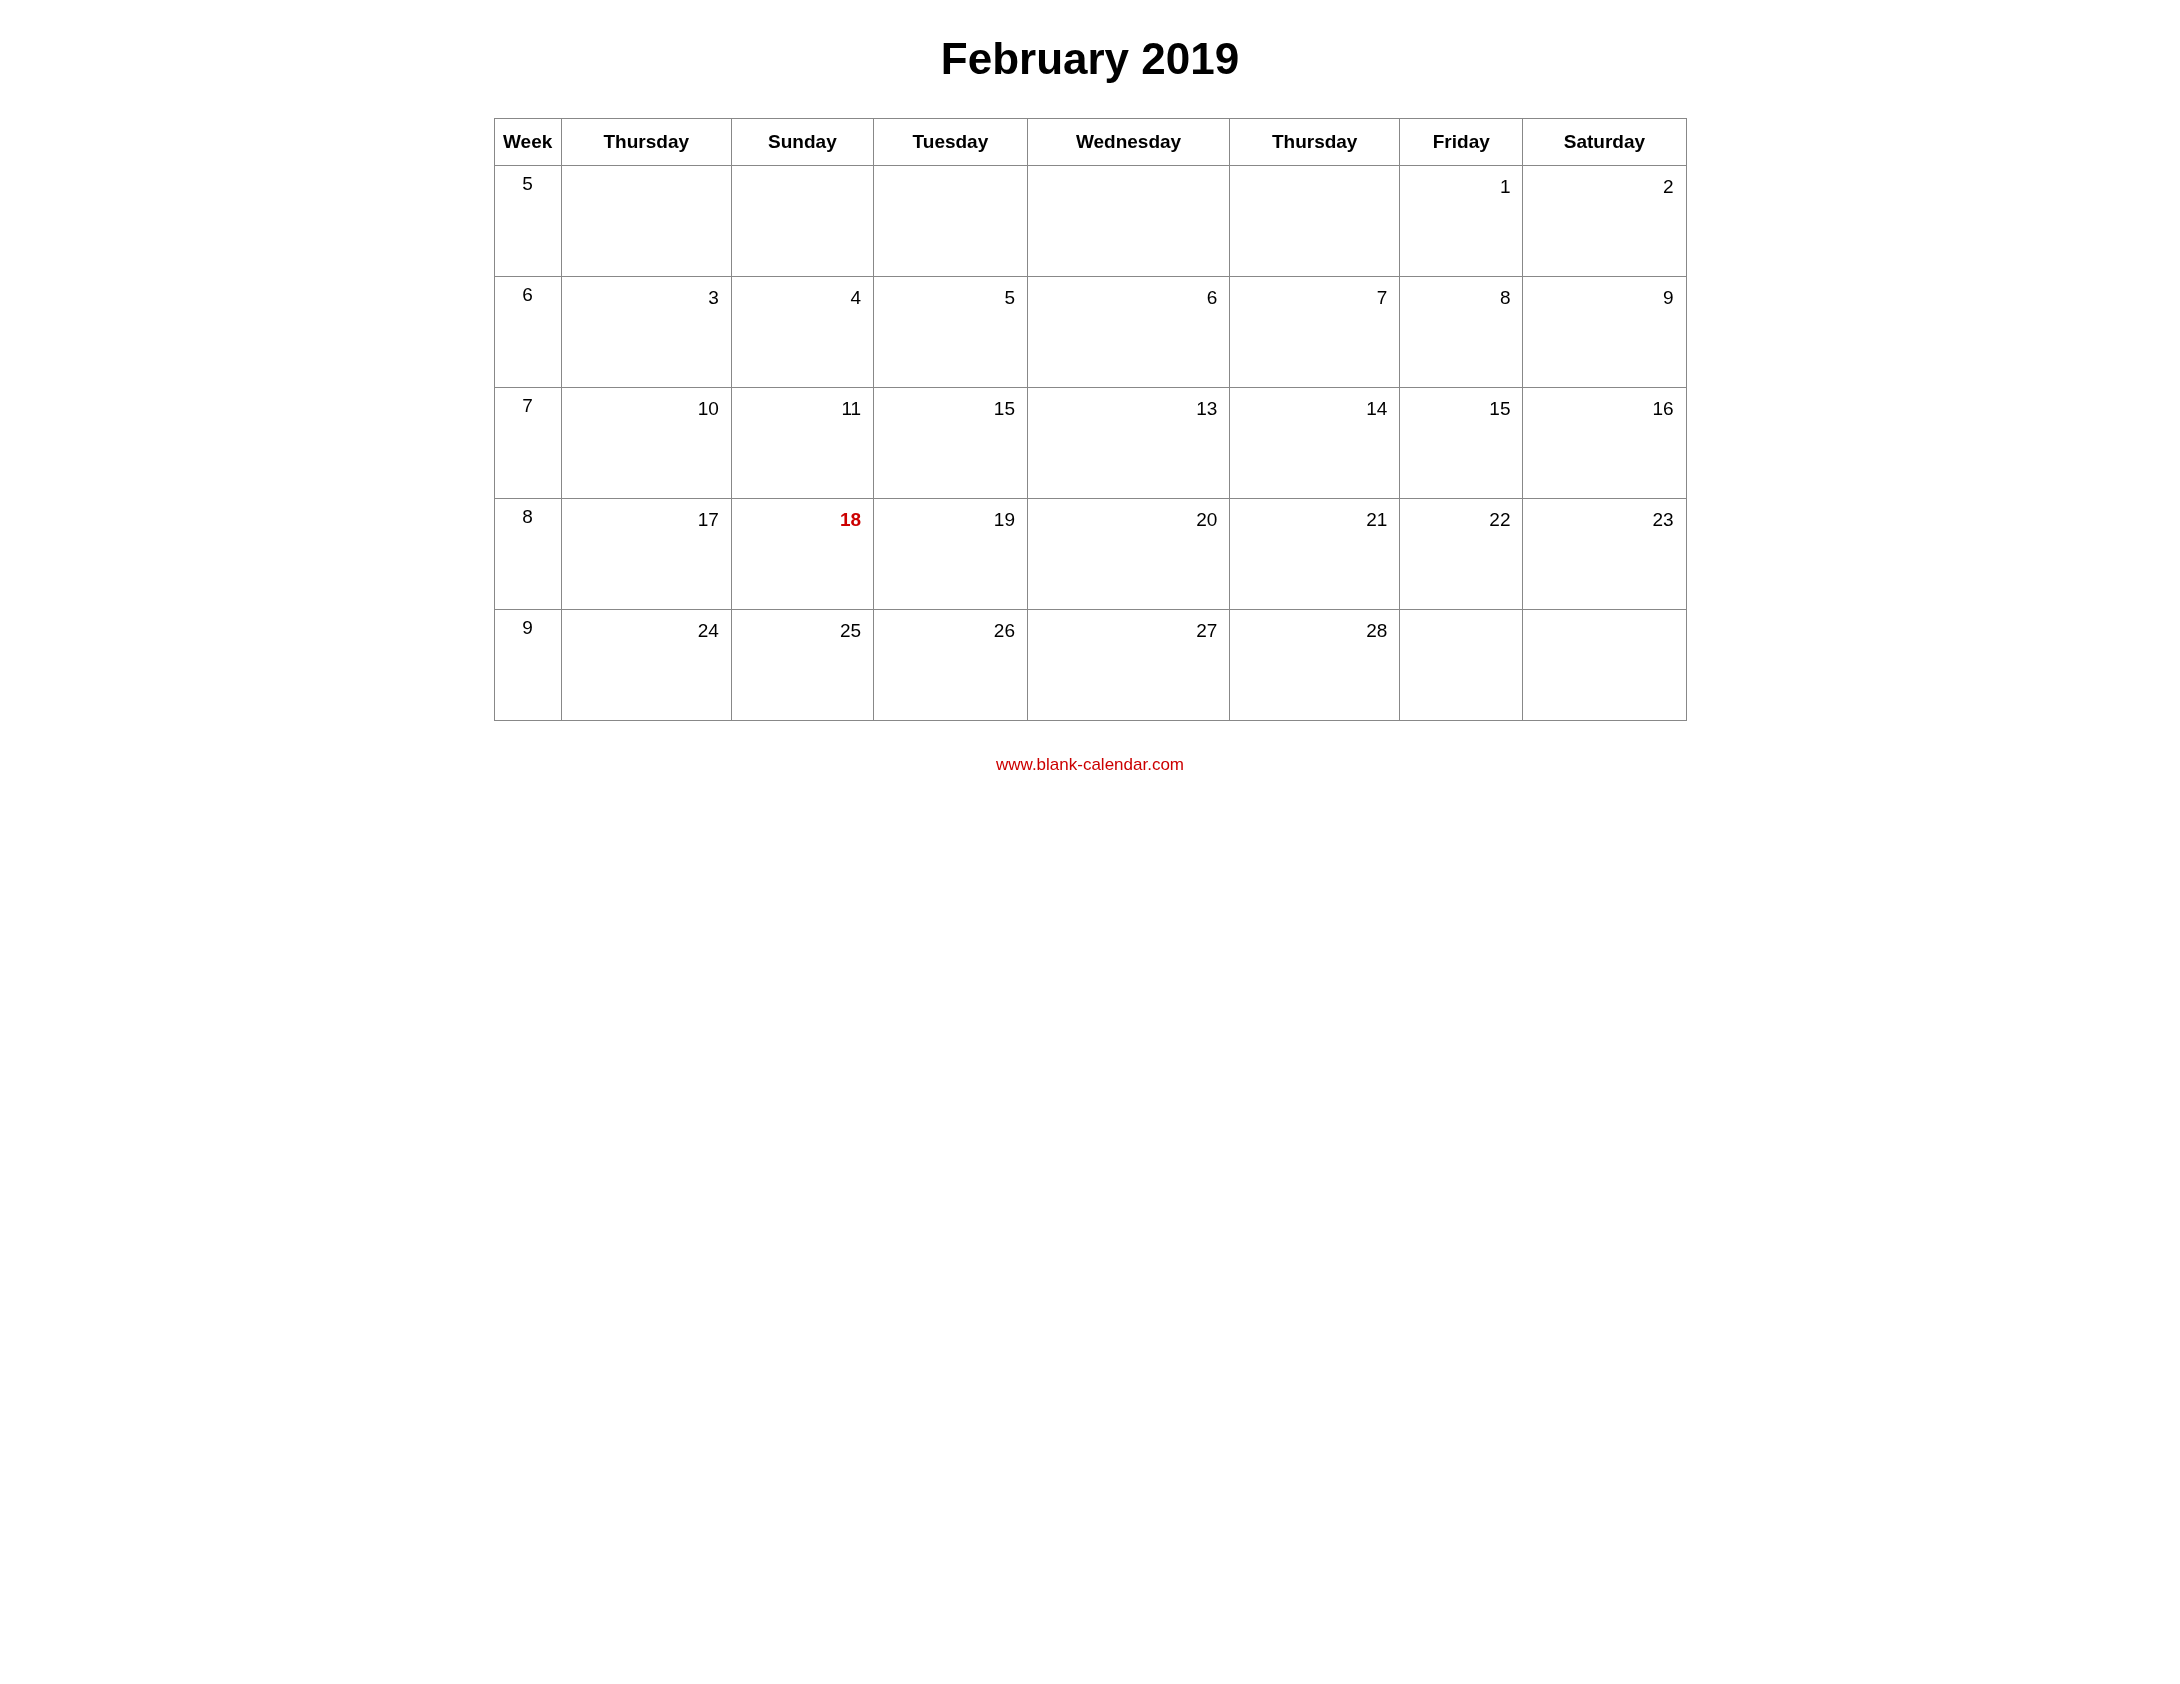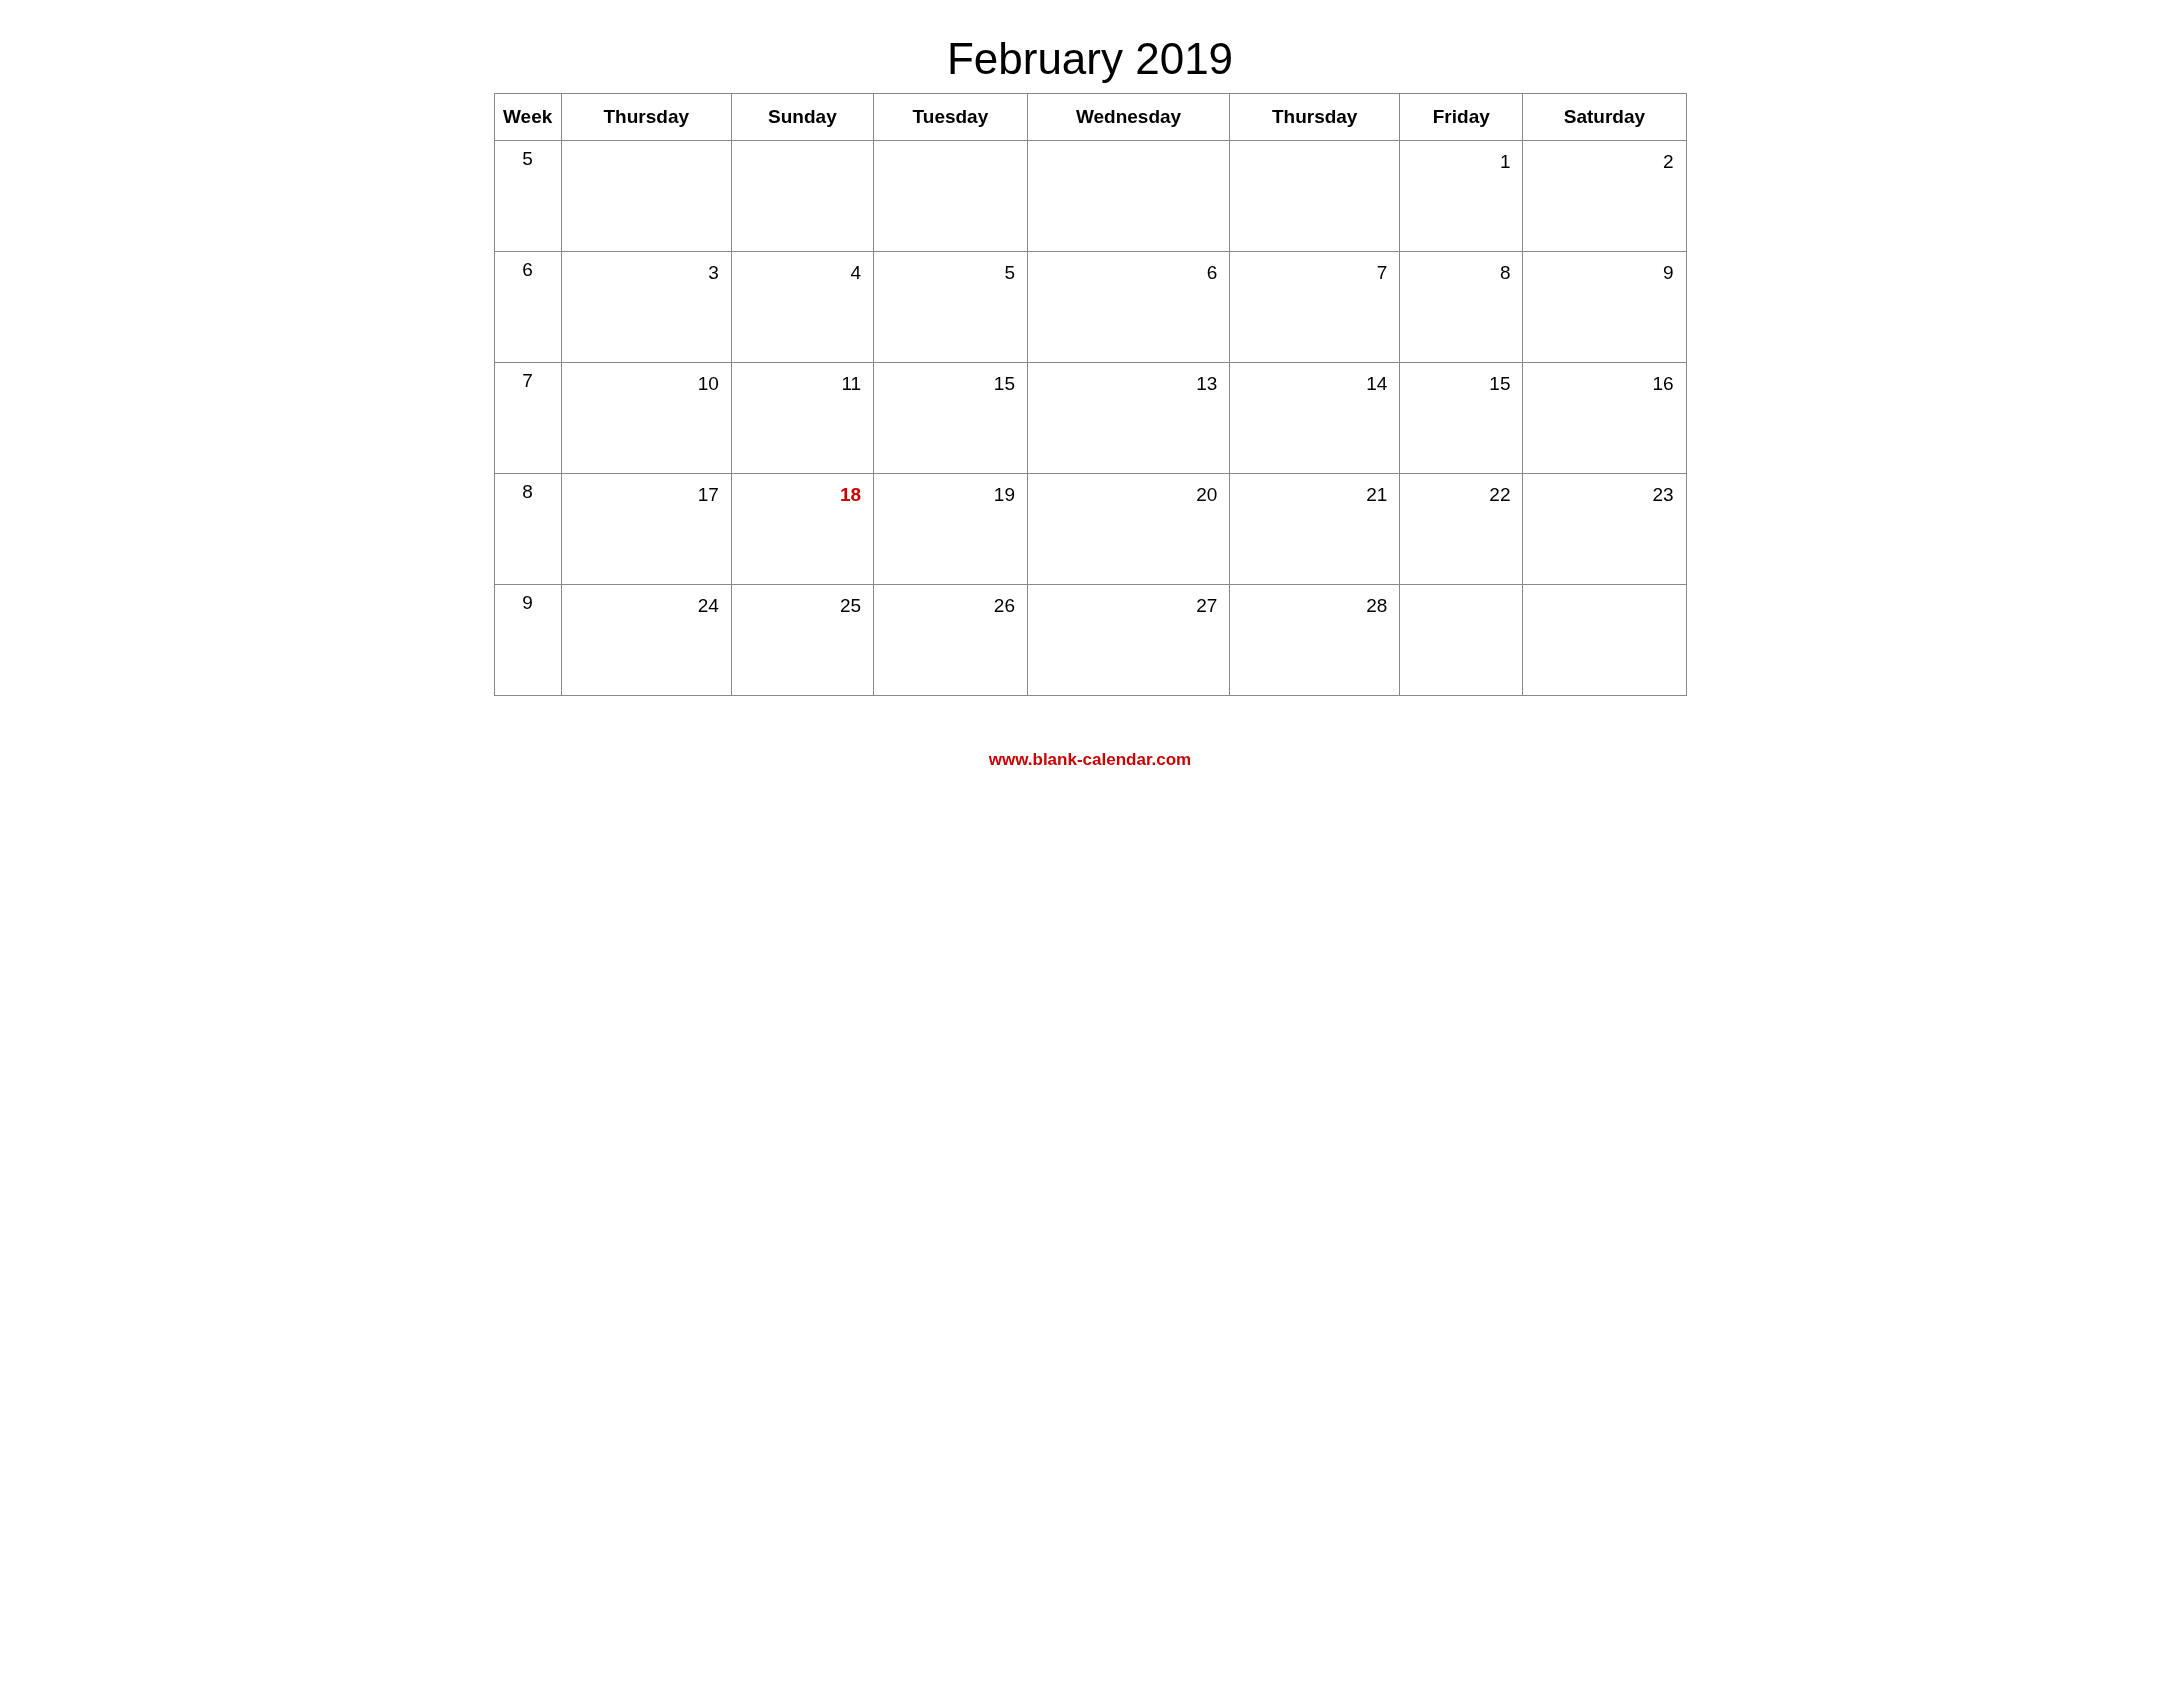--- a/index.html
+++ b/index.html
@@ -13,23 +13,23 @@
       font-family: Arial, sans-serif;
       display: flex;
       flex-direction: column;
       align-items: center;
       min-height: 100vh;
       padding: 34px 51px;
     }
 
     .page-title {
       font-size: 44px;
-      font-weight: normal;
-      text-align: center;
-      margin-bottom: 9px;
+      font-weight: bold;
+      text-align: center;
+      margin-bottom: 34px;
       color: #000000;
     }
 
     .calendar-table {
       width: 100%;
       max-width: 1193px;
       border-collapse: collapse;
       border: 1.7px solid #888888;
     }
 
@@ -67,25 +67,25 @@
       text-align: right;
       padding: 3.4px 5.1px 0 0;
     }
 
     .day-num.holiday {
       color: #cc0000;
       font-weight: bold;
     }
 
     .footer {
-      margin-top: 54px;
+      margin-top: 34px;
       text-align: center;
       font-size: 17px;
       color: #cc0000;
-      font-weight: bold;
+      font-weight: normal;
     }
 
     .footer a {
       color: #cc0000;
       text-decoration: none;
     }
   </style>
 </head>
 <body>
 

